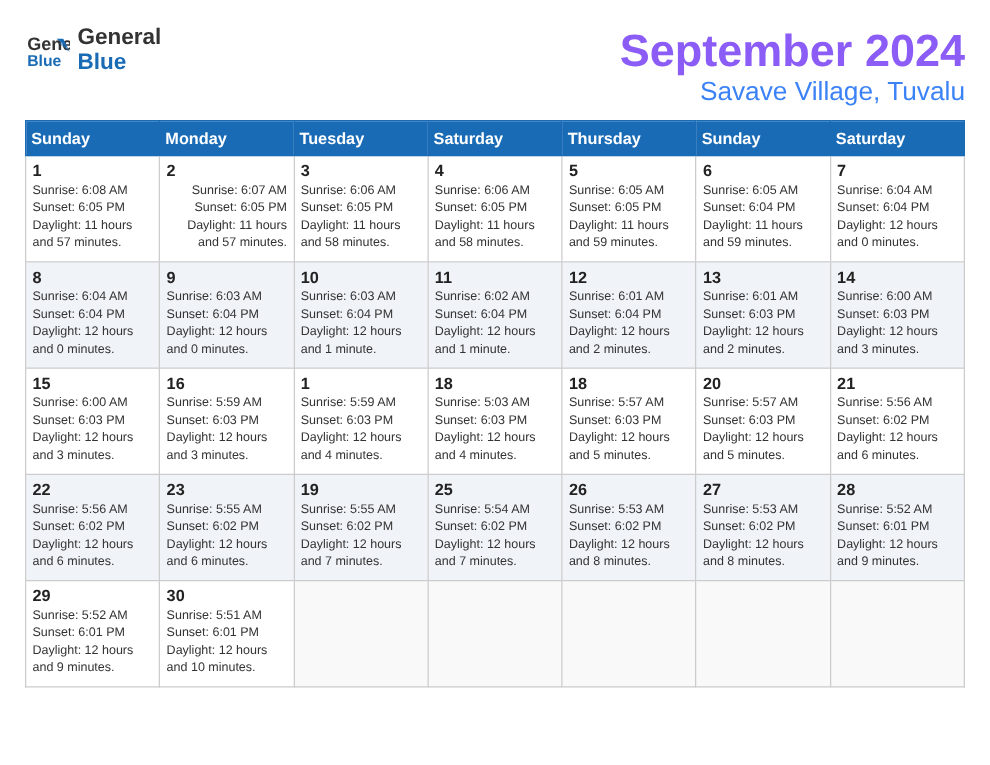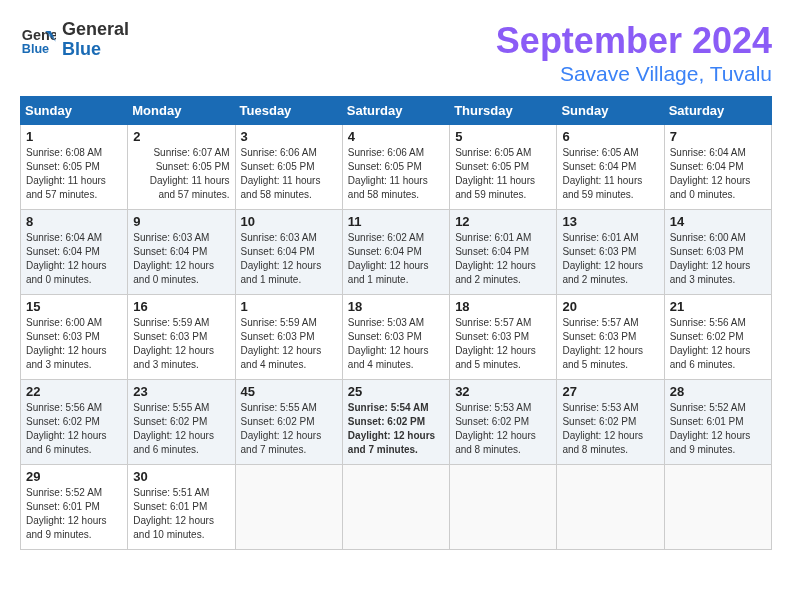--- a/index.html
+++ b/index.html
@@ -275,35 +275,35 @@
 and 6 minutes.</div>
         </td>
         <td>
           <span class="day-number">23</span>
           <div class="day-info" style="white-space: pre-line;">Sunrise: 5:55 AM
 Sunset: 6:02 PM
 Daylight: 12 hours
 and 6 minutes.</div>
         </td>
         <td>
-          <span class="day-number">45</span>
+          <span class="day-number">19</span>
           <div class="day-info" style="white-space: pre-line;">Sunrise: 5:55 AM
 Sunset: 6:02 PM
 Daylight: 12 hours
 and 7 minutes.</div>
         </td>
         <td>
           <span class="day-number">25</span>
-          <div class="day-info" style="white-space: pre-line; font-weight: bold;">Sunrise: 5:54 AM
+          <div class="day-info" style="white-space: pre-line;">Sunrise: 5:54 AM
 Sunset: 6:02 PM
 Daylight: 12 hours
 and 7 minutes.</div>
         </td>
         <td>
-          <span class="day-number">32</span>
+          <span class="day-number">26</span>
           <div class="day-info" style="white-space: pre-line;">Sunrise: 5:53 AM
 Sunset: 6:02 PM
 Daylight: 12 hours
 and 8 minutes.</div>
         </td>
         <td>
           <span class="day-number">27</span>
           <div class="day-info" style="white-space: pre-line;">Sunrise: 5:53 AM
 Sunset: 6:02 PM
 Daylight: 12 hours

